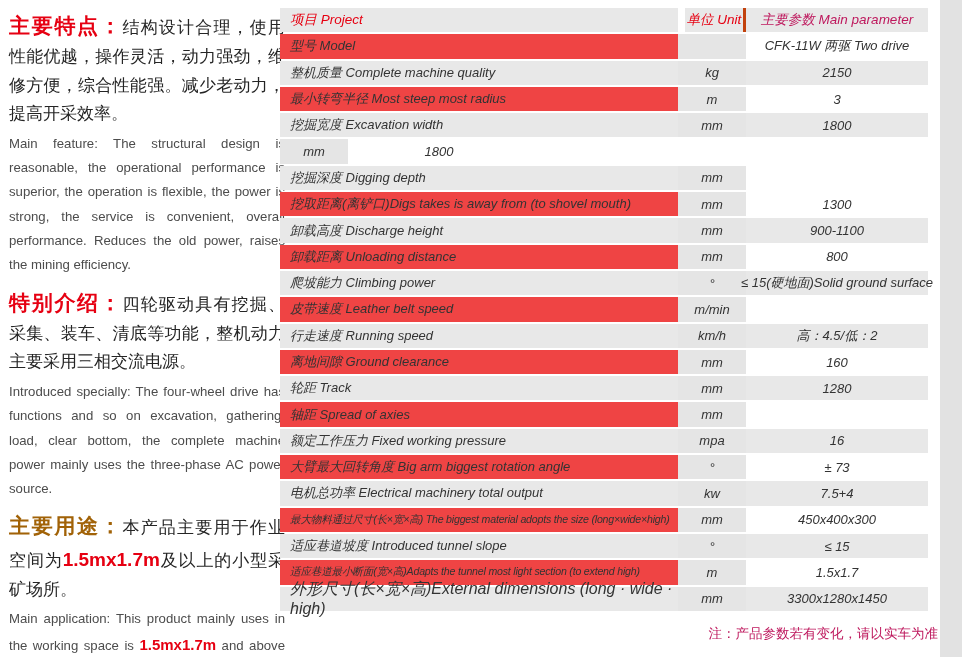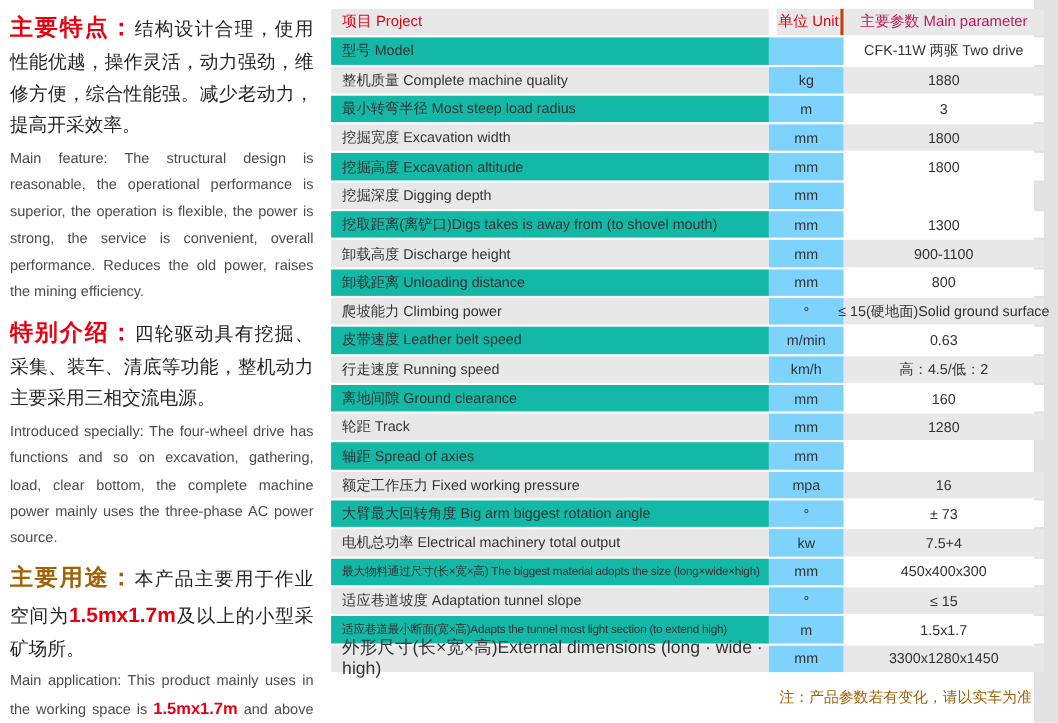--- a/index.html
+++ b/index.html
@@ -14,25 +14,25 @@
   
   #left-panel { position:absolute; left:9px; top:8px; width:276px; color:#2b2b2b; }
   .zh-para { font-size:17px; line-height:1.68; color:#252525; text-align:justify; }
   .zh-head { font-weight:bold; font-size:21px; letter-spacing:0.5px; }
   .en-para { font-size:13.2px; line-height:1.84; color:#4c4c4c; text-align:justify;
              margin-top:3px; margin-bottom:7px; }
   .hl { font-weight:bold; }
   .hl-big { font-weight:bold; font-size:19px; }
 
   
-  #spec-table { position:absolute; left:301px; top:8px; width:648px; }
+  #spec-table { position:absolute; left:280px; top:8px; width:648px;font-style:italic; }
   .t-row { display:flex; height:24.3px; margin-bottom:2px; align-items:stretch; }
   .c { display:flex; align-items:center; font-size:13px; color:#333; }
-  .c1 { width:398px; padding-left:10px; justify-content:flex-start; background:#14b8a6; }
-  .c2 { width:68px; justify-content:center; background:#7dd3fc; }
+  .c1 { width:398px; padding-left:10px; justify-content:flex-start; background:#ef4444; }
+  .c2 { width:68px; justify-content:center; background:#e5e5e5; }
   .c3 { width:182px; justify-content:center; background:#fff; white-space:nowrap; }
   .t-row.gray .c1, .t-row.gray .c3 { background:#e8e8e8; }
   .t-row.header .c1, .t-row.header .c3 { background:#e8e8e8; }
   .t-row.header .c2 { background:#e8e8e8; border-left:7px solid #fff; border-right:3px solid #c2410c; }
   .t-row.header .c { font-size:13.5px; }
   .t-row .c1.sm { font-size:16px; }
   .t-row .c1.xs { font-size:10.6px; letter-spacing:-0.2px; }
 
   
   #footnote { position:absolute; top:625px; right:24px; font-size:13.5px;
@@ -65,34 +65,33 @@
     </div>
     <div id="table-body">
         <div class="t-row white">
           <div class="c c1">型号 Model</div>
           <div class="c c2"></div>
           <div class="c c3">CFK-11W 两驱 Two drive</div>
         </div>
         <div class="t-row gray">
           <div class="c c1">整机质量 Complete machine quality</div>
           <div class="c c2">kg</div>
-          <div class="c c3">1880</div>
+          <div class="c c3">2150</div>
         </div>
         <div class="t-row white">
-          <div class="c c1">最小转弯半径 Most steep load radius</div>
+          <div class="c c1">最小转弯半径 Most steep most radius</div>
           <div class="c c2">m</div>
           <div class="c c3">3</div>
         </div>
         <div class="t-row gray">
           <div class="c c1">挖掘宽度 Excavation width</div>
           <div class="c c2">mm</div>
           <div class="c c3">1800</div>
         </div>
         <div class="t-row white">
-          <div class="c c1">挖掘高度 Excavation altitude</div>
           <div class="c c2">mm</div>
           <div class="c c3">1800</div>
         </div>
         <div class="t-row gray">
           <div class="c c1">挖掘深度 Digging depth</div>
           <div class="c c2">mm</div>
         </div>
         <div class="t-row white">
           <div class="c c1">挖取距离(离铲口)Digs takes is away from (to shovel mouth)</div>
           <div class="c c2">mm</div>
@@ -109,21 +108,20 @@
           <div class="c c3">800</div>
         </div>
         <div class="t-row gray">
           <div class="c c1">爬坡能力 Climbing power</div>
           <div class="c c2">°</div>
           <div class="c c3">≤ 15(硬地面)Solid ground surface</div>
         </div>
         <div class="t-row white">
           <div class="c c1">皮带速度 Leather belt speed</div>
           <div class="c c2">m/min</div>
-          <div class="c c3">0.63</div>
         </div>
         <div class="t-row gray">
           <div class="c c1">行走速度 Running speed</div>
           <div class="c c2">km/h</div>
           <div class="c c3">高：4.5/低：2</div>
         </div>
         <div class="t-row white">
           <div class="c c1">离地间隙 Ground clearance</div>
           <div class="c c2">mm</div>
           <div class="c c3">160</div>
@@ -151,32 +149,32 @@
           <div class="c c1">电机总功率 Electrical machinery total output</div>
           <div class="c c2">kw</div>
           <div class="c c3">7.5+4</div>
         </div>
         <div class="t-row white">
           <div class="c c1 xs">最大物料通过尺寸(长×宽×高) The biggest material adopts the size (long×wide×high)</div>
           <div class="c c2">mm</div>
           <div class="c c3">450x400x300</div>
         </div>
         <div class="t-row gray">
-          <div class="c c1">适应巷道坡度 Adaptation tunnel slope</div>
+          <div class="c c1">适应巷道坡度 Introduced tunnel slope</div>
           <div class="c c2">°</div>
           <div class="c c3">≤ 15</div>
         </div>
         <div class="t-row white">
           <div class="c c1 xs">适应巷道最小断面(宽×高)Adapts the tunnel most light section (to extend high)</div>
           <div class="c c2">m</div>
           <div class="c c3">1.5x1.7</div>
         </div>
         <div class="t-row gray">
           <div class="c c1 sm">外形尺寸(长×宽×高)External dimensions (long · wide · high)</div>
           <div class="c c2">mm</div>
           <div class="c c3">3300x1280x1450</div>
         </div>
       </div>
   </div>
 
-  <div id="footnote" class="accent" style="color: #a16207;">注：产品参数若有变化，请以实车为准</div>
+  <div id="footnote" class="accent" style="color: #be185d;">注：产品参数若有变化，请以实车为准</div>
 
 </div>
 
 </body></html>

